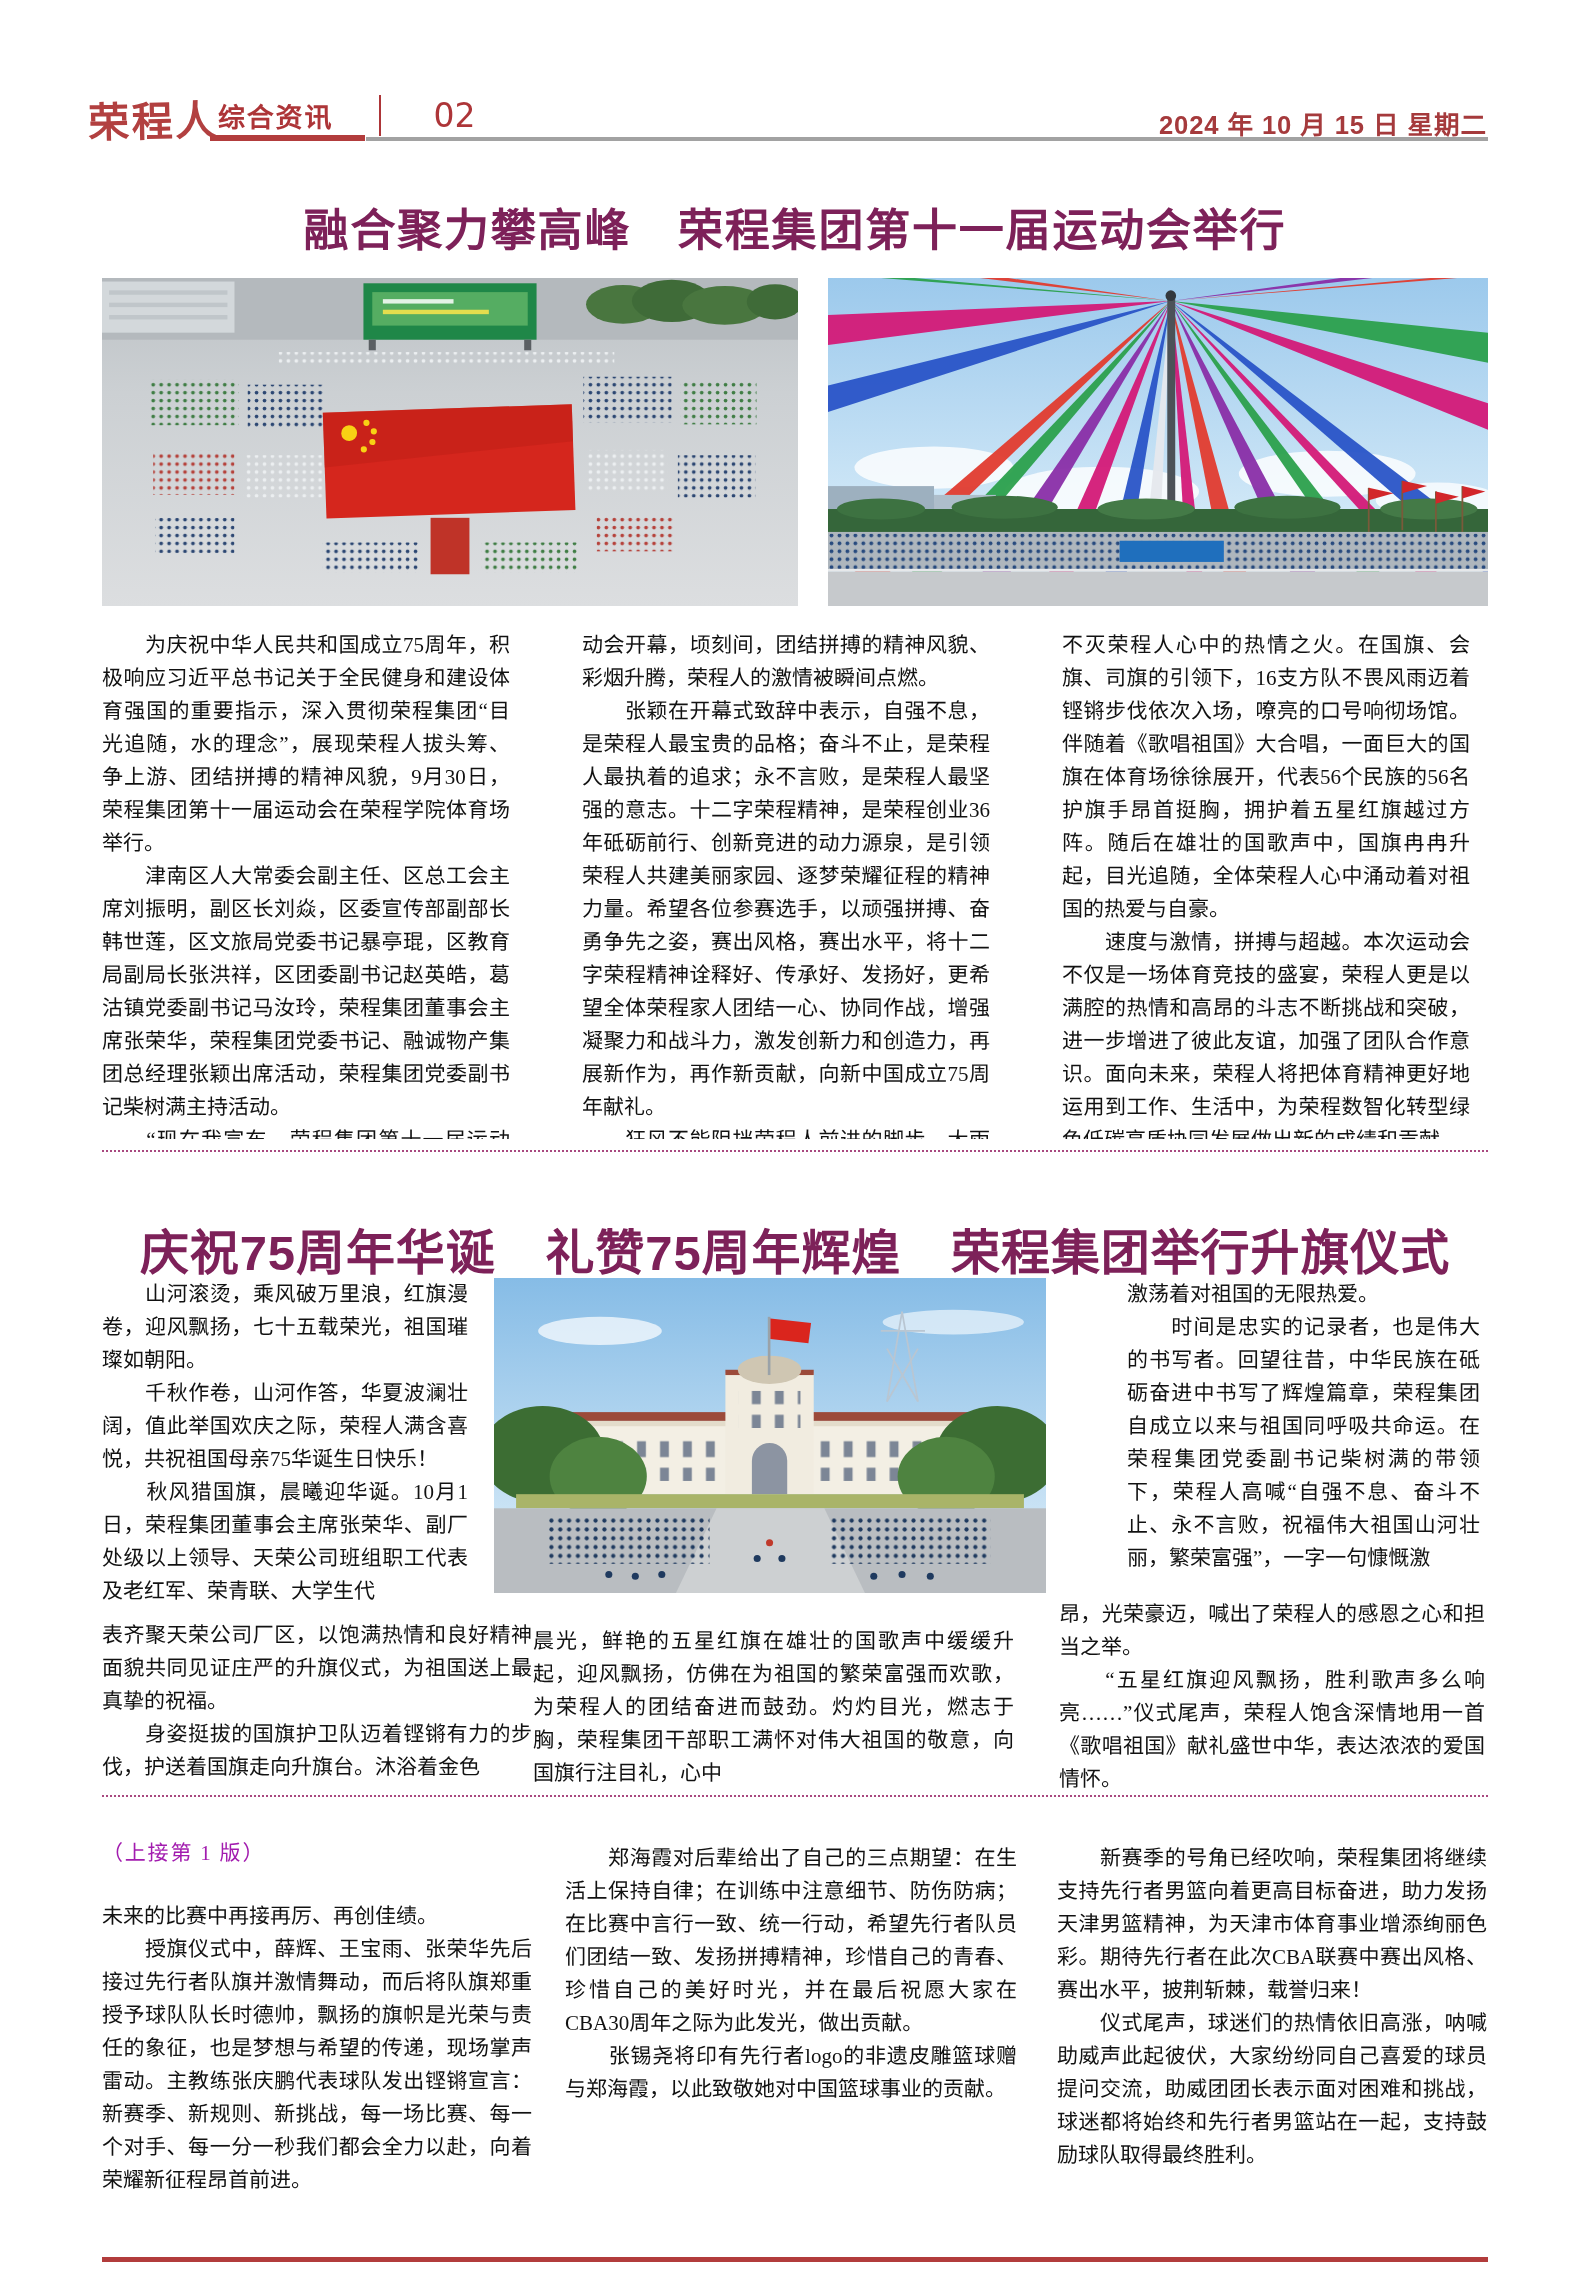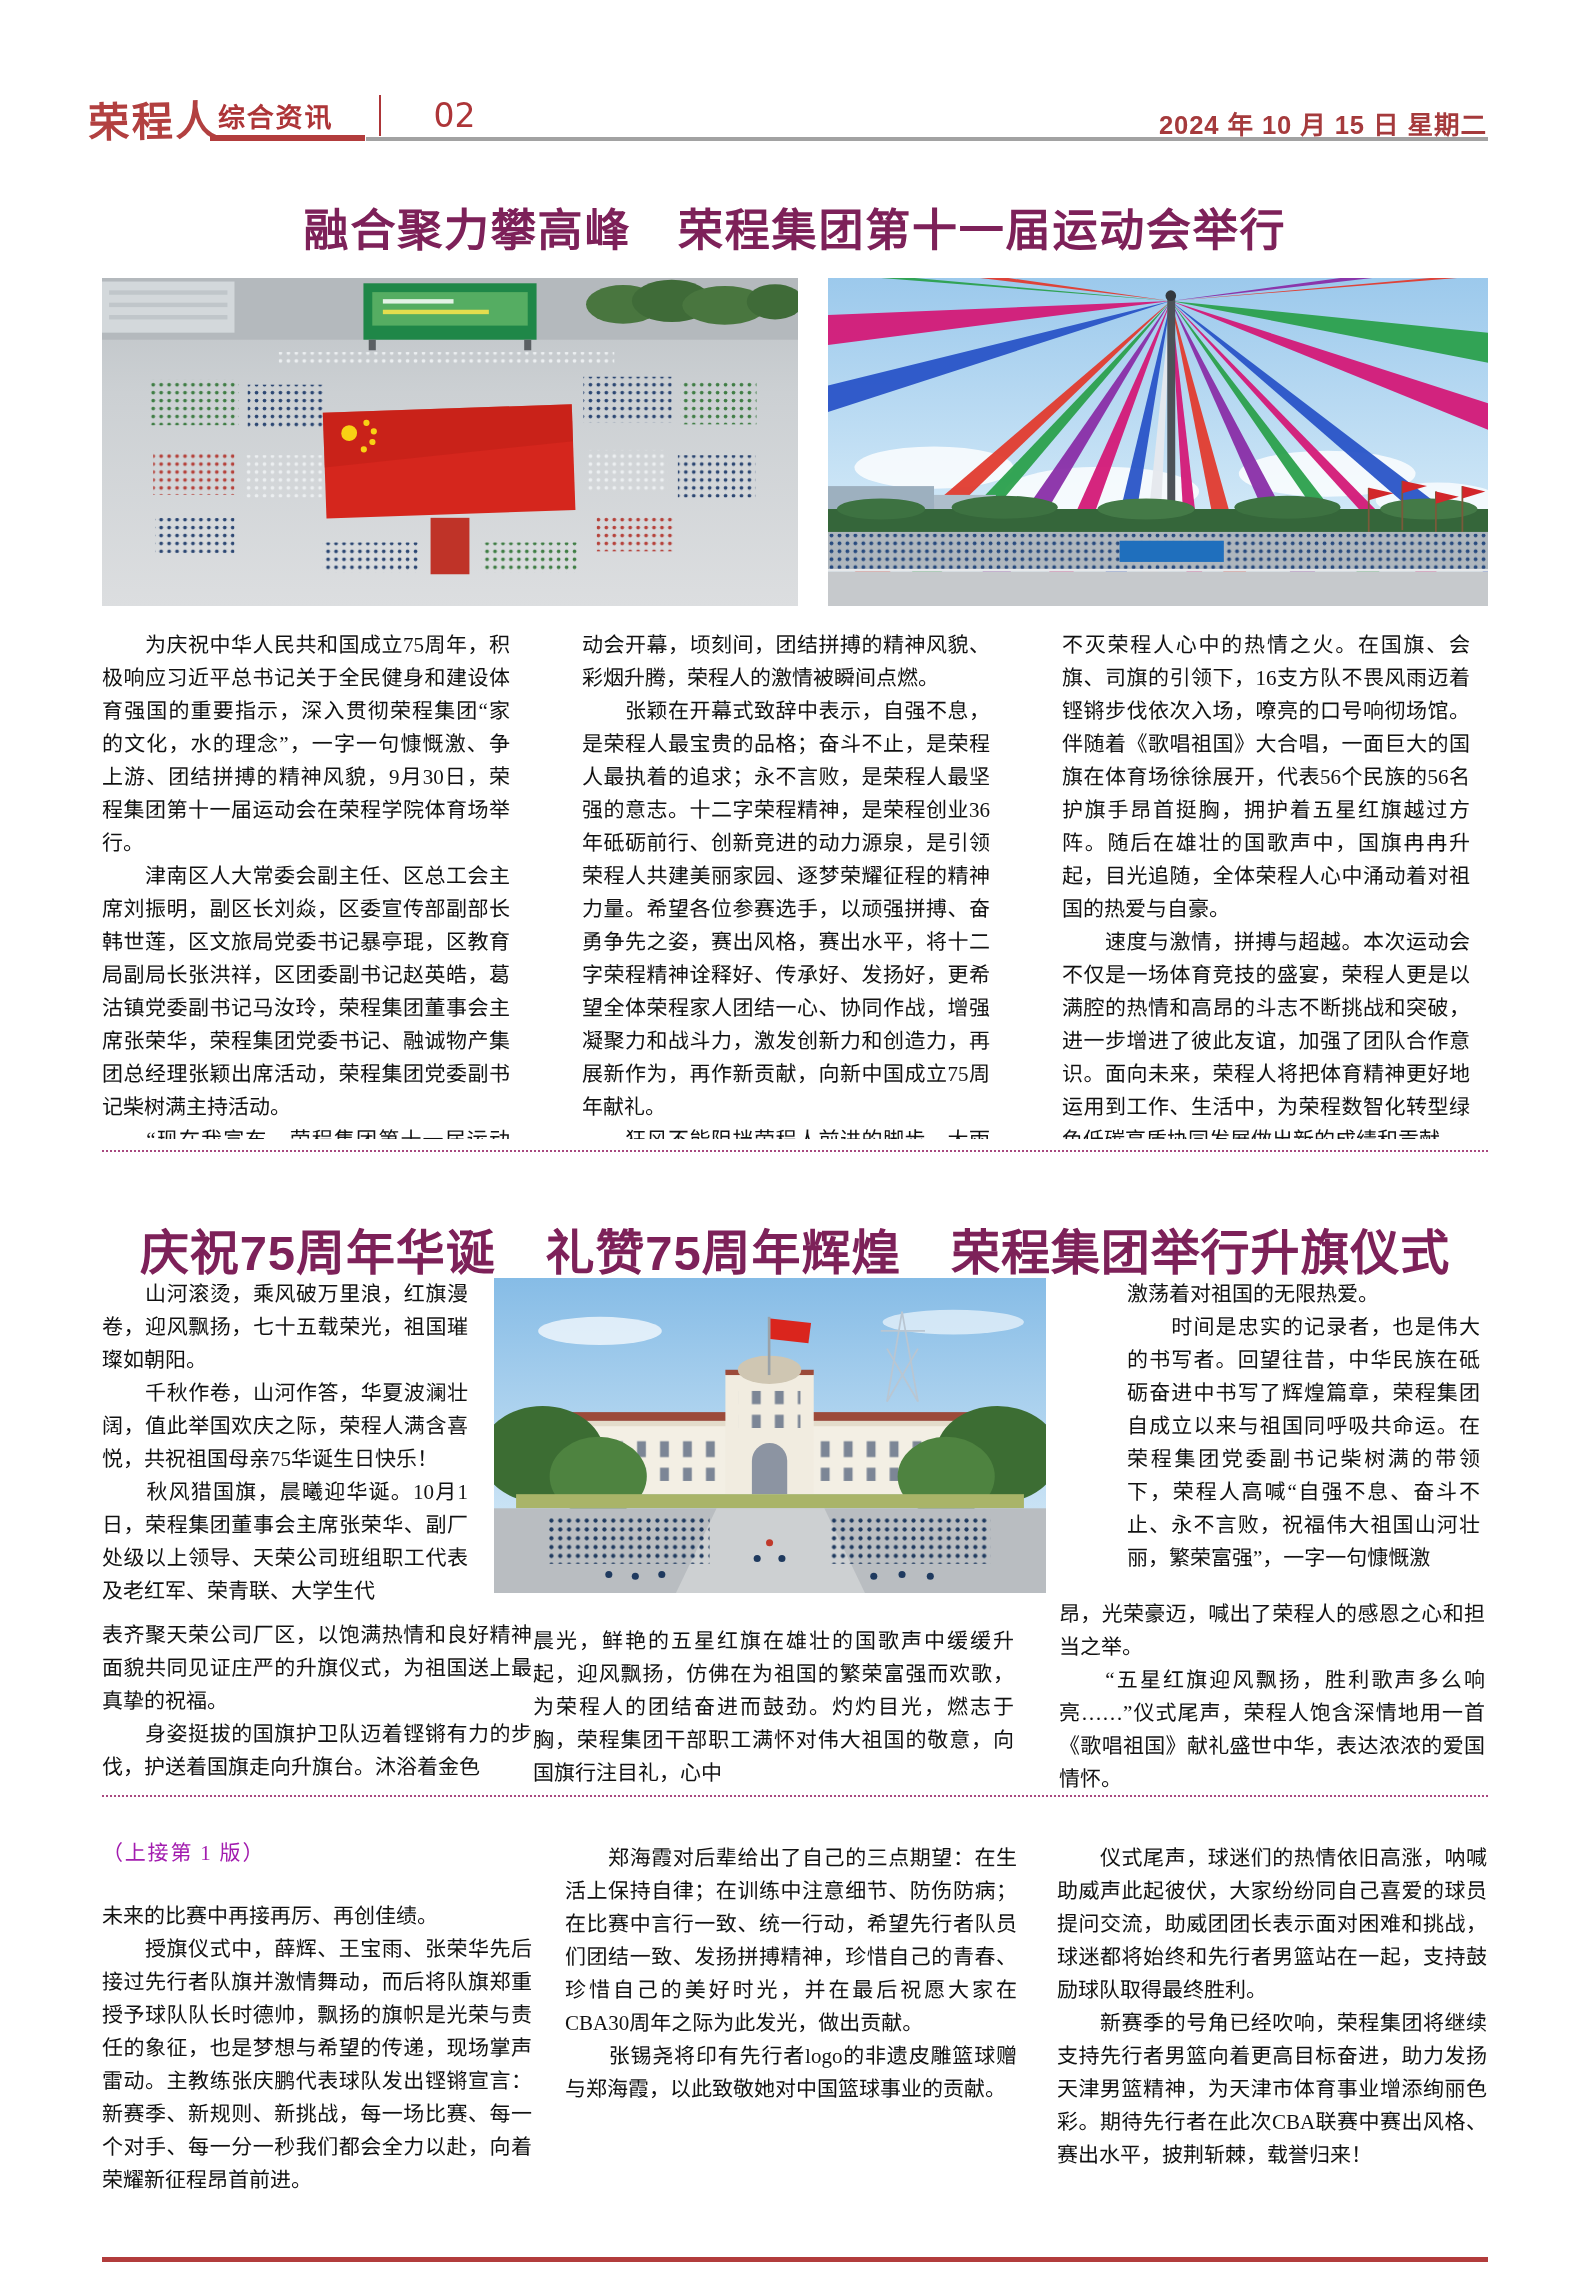--- a/index.html
+++ b/index.html
@@ -199,21 +199,21 @@
       <polygon points="718,236 744,242 718,250" fill="#d2262a"></polygon>
       <rect x="0" y="288" width="747" height="44" fill="#aeb6bd"></rect>
       <rect x="0" y="290" width="747" height="40" fill="url(#p2n)"></rect>
       <rect x="330" y="298" width="118" height="24" fill="#1f6fbd"></rect>
       <rect x="0" y="330" width="747" height="3" fill="#e6e8ea"></rect>
       <rect x="0" y="333" width="747" height="39" fill="#c6c9cc"></rect>
     </svg>
   </div>
 
   <div class="col a1c1">
-      <p>　　为庆祝中华人民共和国成立75周年，积极响应习近平总书记关于全民健身和建设体育强国的重要指示，深入贯彻荣程集团“家的文化，水的理念”，一字一句慷慨激、争上游、团结拼搏的精神风貌，9月30日，荣程集团第十一届运动会在荣程学院体育场举行。</p>
+      <p>　　为庆祝中华人民共和国成立75周年，积极响应习近平总书记关于全民健身和建设体育强国的重要指示，深入贯彻荣程集团“目光追随，水的理念”，展现荣程人拔头筹、争上游、团结拼搏的精神风貌，9月30日，荣程集团第十一届运动会在荣程学院体育场举行。</p>
       <p>　　津南区人大常委会副主任、区总工会主席刘振明，副区长刘焱，区委宣传部副部长韩世莲，区文旅局党委书记暴亭琨，区教育局副局长张洪祥，区团委副书记赵英皓，葛沽镇党委副书记马汝玲，荣程集团董事会主席张荣华，荣程集团党委书记、融诚物产集团总经理张颖出席活动，荣程集团党委副书记柴树满主持活动。</p>
       <p>　　“现在我宣布，荣程集团第十一届运动会开幕！”在现场热烈的气氛中，张荣华宣布运</p>
     </div>
   <div class="col a1c2">
       <p>动会开幕，顷刻间，团结拼搏的精神风貌、彩烟升腾，荣程人的激情被瞬间点燃。</p>
       <p>　　张颖在开幕式致辞中表示，自强不息，是荣程人最宝贵的品格；奋斗不止，是荣程人最执着的追求；永不言败，是荣程人最坚强的意志。十二字荣程精神，是荣程创业36年砥砺前行、创新竞进的动力源泉，是引领荣程人共建美丽家园、逐梦荣耀征程的精神力量。希望各位参赛选手，以顽强拼搏、奋勇争先之姿，赛出风格，赛出水平，将十二字荣程精神诠释好、传承好、发扬好，更希望全体荣程家人团结一心、协同作战，增强凝聚力和战斗力，激发创新力和创造力，再展新作为，再作新贡献，向新中国成立75周年献礼。</p>
       <p>　　狂风不能阻挡荣程人前进的脚步，大雨浇</p>
     </div>
   <div class="col a1c3">
       <p>不灭荣程人心中的热情之火。在国旗、会旗、司旗的引领下，16支方队不畏风雨迈着铿锵步伐依次入场，嘹亮的口号响彻场馆。伴随着《歌唱祖国》大合唱，一面巨大的国旗在体育场徐徐展开，代表56个民族的56名护旗手昂首挺胸，拥护着五星红旗越过方阵。随后在雄壮的国歌声中，国旗冉冉升起，目光追随，全体荣程人心中涌动着对祖国的热爱与自豪。</p>
@@ -308,19 +308,19 @@
   <div class="abs note">（上接第 1 版）</div>
   <div class="col a3c1">
       <p>未来的比赛中再接再厉、再创佳绩。</p>
       <p>　　授旗仪式中，薛辉、王宝雨、张荣华先后接过先行者队旗并激情舞动，而后将队旗郑重授予球队队长时德帅，飘扬的旗帜是光荣与责任的象征，也是梦想与希望的传递，现场掌声雷动。主教练张庆鹏代表球队发出铿锵宣言：新赛季、新规则、新挑战，每一场比赛、每一个对手、每一分一秒我们都会全力以赴，向着荣耀新征程昂首前进。</p>
     </div>
   <div class="col a3c2">
       <p>　　郑海霞对后辈给出了自己的三点期望：在生活上保持自律；在训练中注意细节、防伤防病；在比赛中言行一致、统一行动，希望先行者队员们团结一致、发扬拼搏精神，珍惜自己的青春、珍惜自己的美好时光，并在最后祝愿大家在CBA30周年之际为此发光，做出贡献。</p>
       <p>　　张锡尧将印有先行者logo的非遗皮雕篮球赠与郑海霞，以此致敬她对中国篮球事业的贡献。</p>
     </div>
   <div class="col a3c3">
+      <p>　　新赛季的号角已经吹响，荣程集团将继续支持先行者男篮向着更高目标奋进，助力发扬天津男篮精神，为天津市体育事业增添绚丽色彩。期待先行者在此次CBA联赛中赛出风格、赛出水平，披荆斩棘，载誉归来！</p>
       <p>　　仪式尾声，球迷们的热情依旧高涨，呐喊助威声此起彼伏，大家纷纷同自己喜爱的球员提问交流，助威团团长表示面对困难和挑战，球迷都将始终和先行者男篮站在一起，支持鼓励球队取得最终胜利。</p>
-      <p>　　新赛季的号角已经吹响，荣程集团将继续支持先行者男篮向着更高目标奋进，助力发扬天津男篮精神，为天津市体育事业增添绚丽色彩。期待先行者在此次CBA联赛中赛出风格、赛出水平，披荆斩棘，载誉归来！</p>
     </div>
 
   <div class="abs bottom-rule"></div>
 </div>
 
 
 </body></html>

